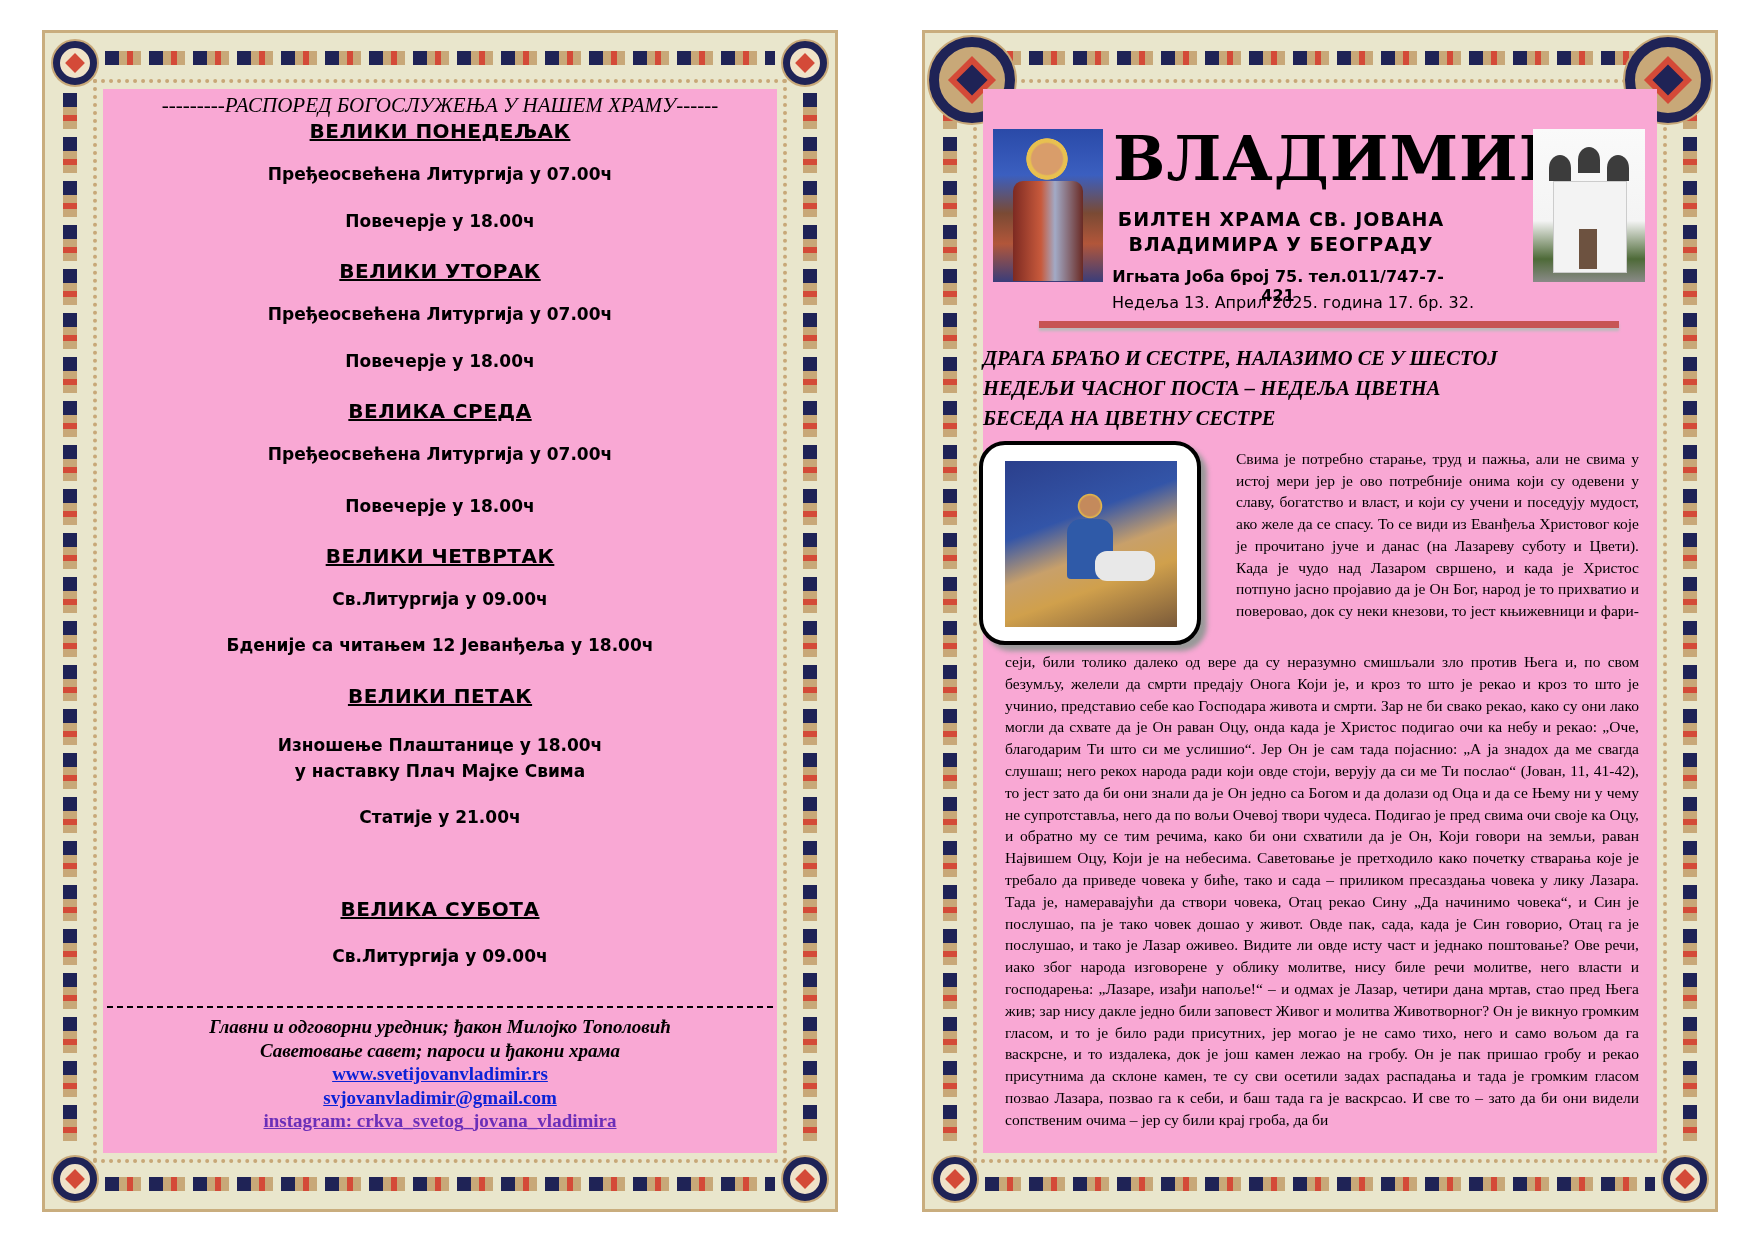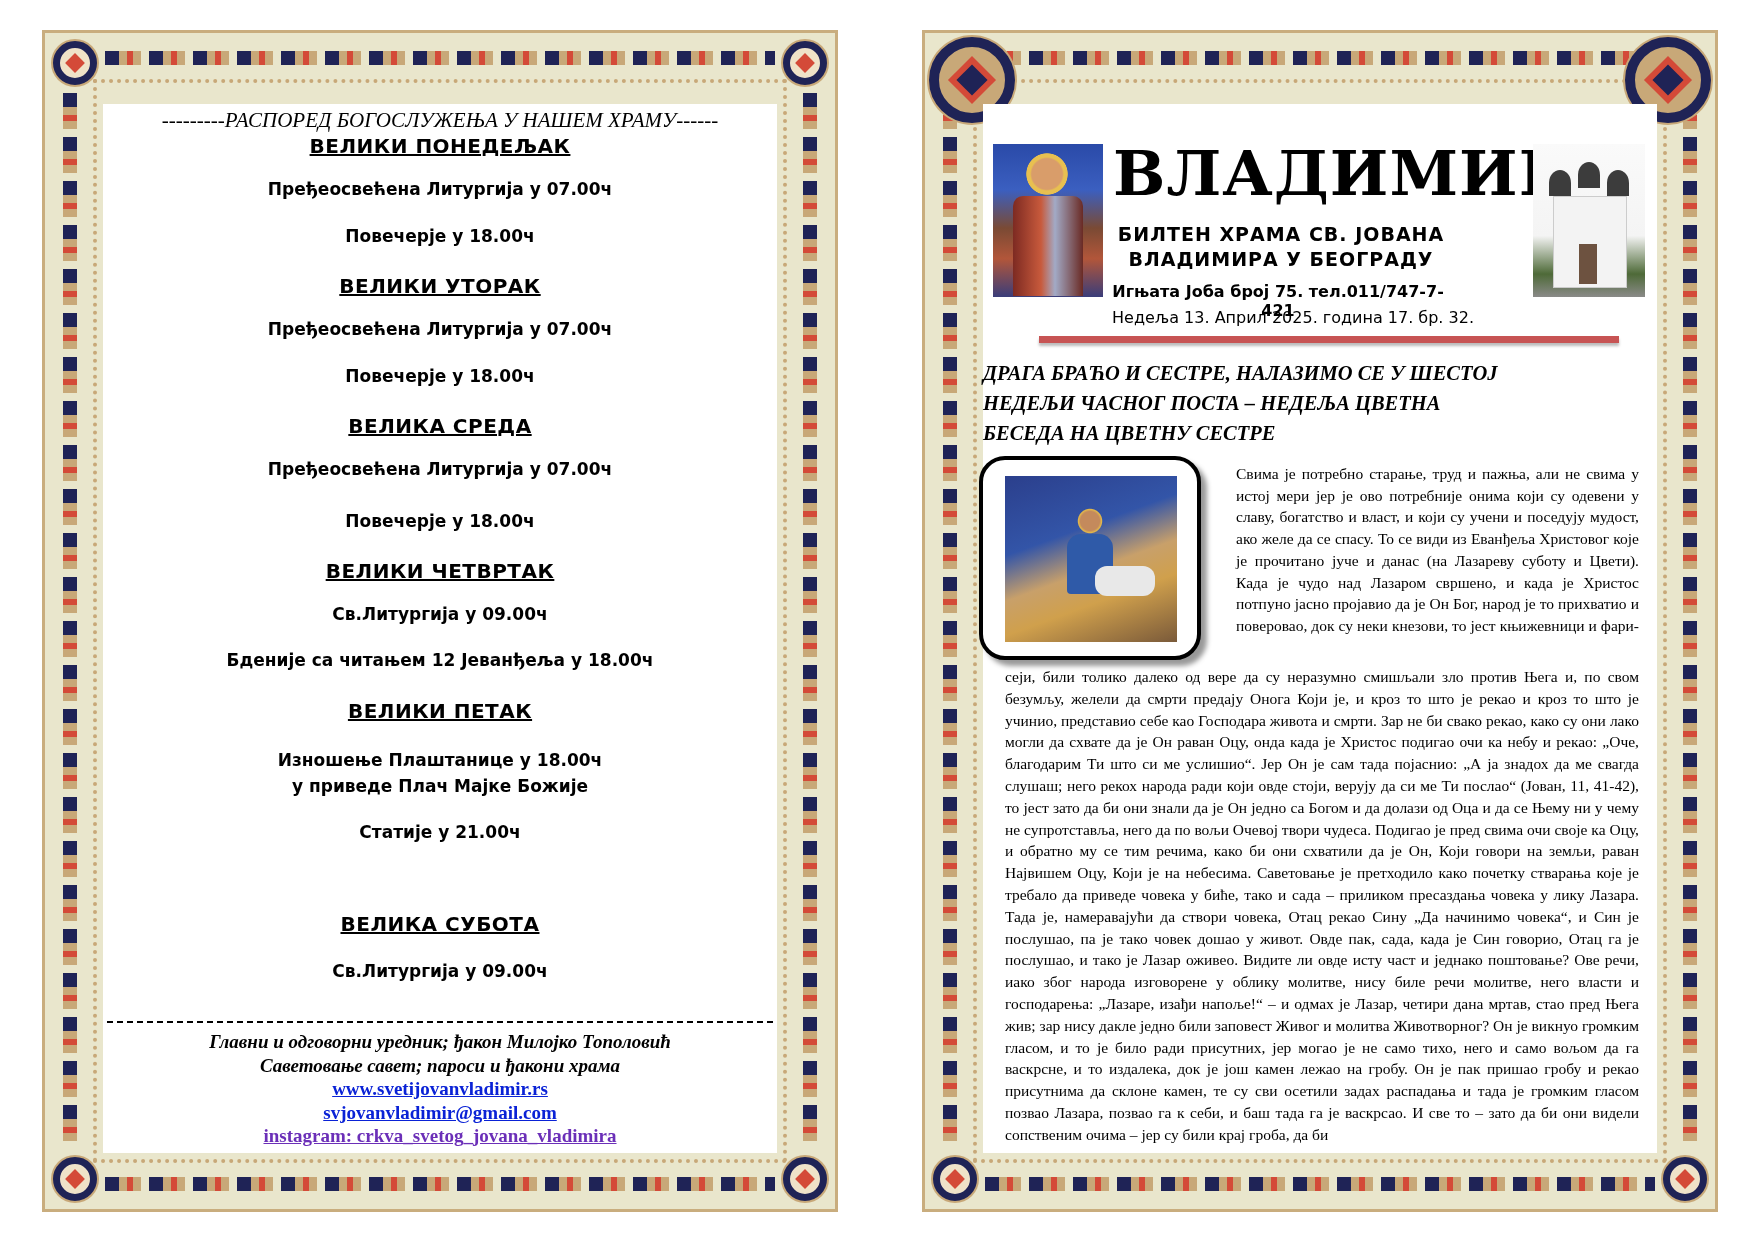--- a/index.html
+++ b/index.html
@@ -17,21 +17,21 @@
   .band.lside, .band.rside { top:60px; bottom:60px; width:14px; background:
       repeating-linear-gradient(180deg, #1f2356 0 14px, #c8a878 14px 22px, #d44a38 22px 28px, #c8a878 28px 36px, #e9e6cc 36px 44px); }
   .band.lside { left:18px; } .band.rside { right:18px; }
   .rope { position:absolute; border:4px dotted #c8a878; box-sizing:border-box; }
   .medallion { position:absolute; width:44px; height:44px; border-radius:50%; background:#efe2c8;
                border:7px solid #1f2356; box-shadow:0 0 0 2px #c8a878; box-sizing:border-box; }
   .medallion::after { content:""; position:absolute; left:8px; top:8px; width:14px; height:14px;
                background:#d44a38; transform:rotate(45deg); }
   .medallion.big { width:86px; height:86px; border-width:10px; background:#c8a878; }
   .medallion.big::after { left:22px; top:22px; width:22px; height:22px; background:#1f2356; box-shadow:0 0 0 6px #d44a38; }
-  .inner { position:absolute; background:#ffffff;margin-top:15px; }
+  .inner { position:absolute; background:#f9a8d4; }
   .left .inner { left:58px; top:56px; right:58px; bottom:56px; }
   .right .inner { left:58px; top:56px; right:58px; bottom:56px; }
 
   
   .sched-title { position:absolute; left:0; right:0; top:4px; text-align:center;
                  font-style:italic; font-size:21px; white-space:nowrap; }
   .sched { position:absolute; left:0; right:0; top:28px; text-align:center;
            font-family:"DejaVu Sans", sans-serif; font-weight:bold; }
   .day { font-size:20px; text-decoration:underline; letter-spacing:0.5px; margin:0; line-height:28px;
          font-variant:small-caps; }
@@ -115,21 +115,21 @@
         <p class="svc" style="margin-top:30px;">Повечерје у 18.00ч</p>
       </div>
       <div style="position:absolute;left:0;right:0;top:425px;">
         <p class="day">ВЕЛИКИ ЧЕТВРТАК</p>
         <p class="svc" style="margin-top:18px;">Св.Литургија у 09.00ч</p>
         <p class="svc" style="margin-top:24px;">Бденије са читањем 12 Јеванђеља у 18.00ч</p>
       </div>
       <div style="position:absolute;left:0;right:0;top:565px;">
         <p class="day">ВЕЛИКИ ПЕТАК</p>
         <p class="svc" style="margin-top:24px;">Изношење Плаштанице у 18.00ч</p>
-        <p class="svc" style="margin-top:4px;">у приведе Плач Мајке Божије</p>
+        <p class="svc" style="margin-top:4px;">у наставку Плач Мајке Свима</p>
         <p class="svc" style="margin-top:24px;">Статије у 21.00ч</p>
       </div>
       <div style="position:absolute;left:0;right:0;top:778px;">
         <p class="day">ВЕЛИКА СУБОТА</p>
         <p class="svc" style="margin-top:22px;">Св.Литургија у 09.00ч</p>
       </div>
     </div>
 
     <div class="sep"></div>
 

